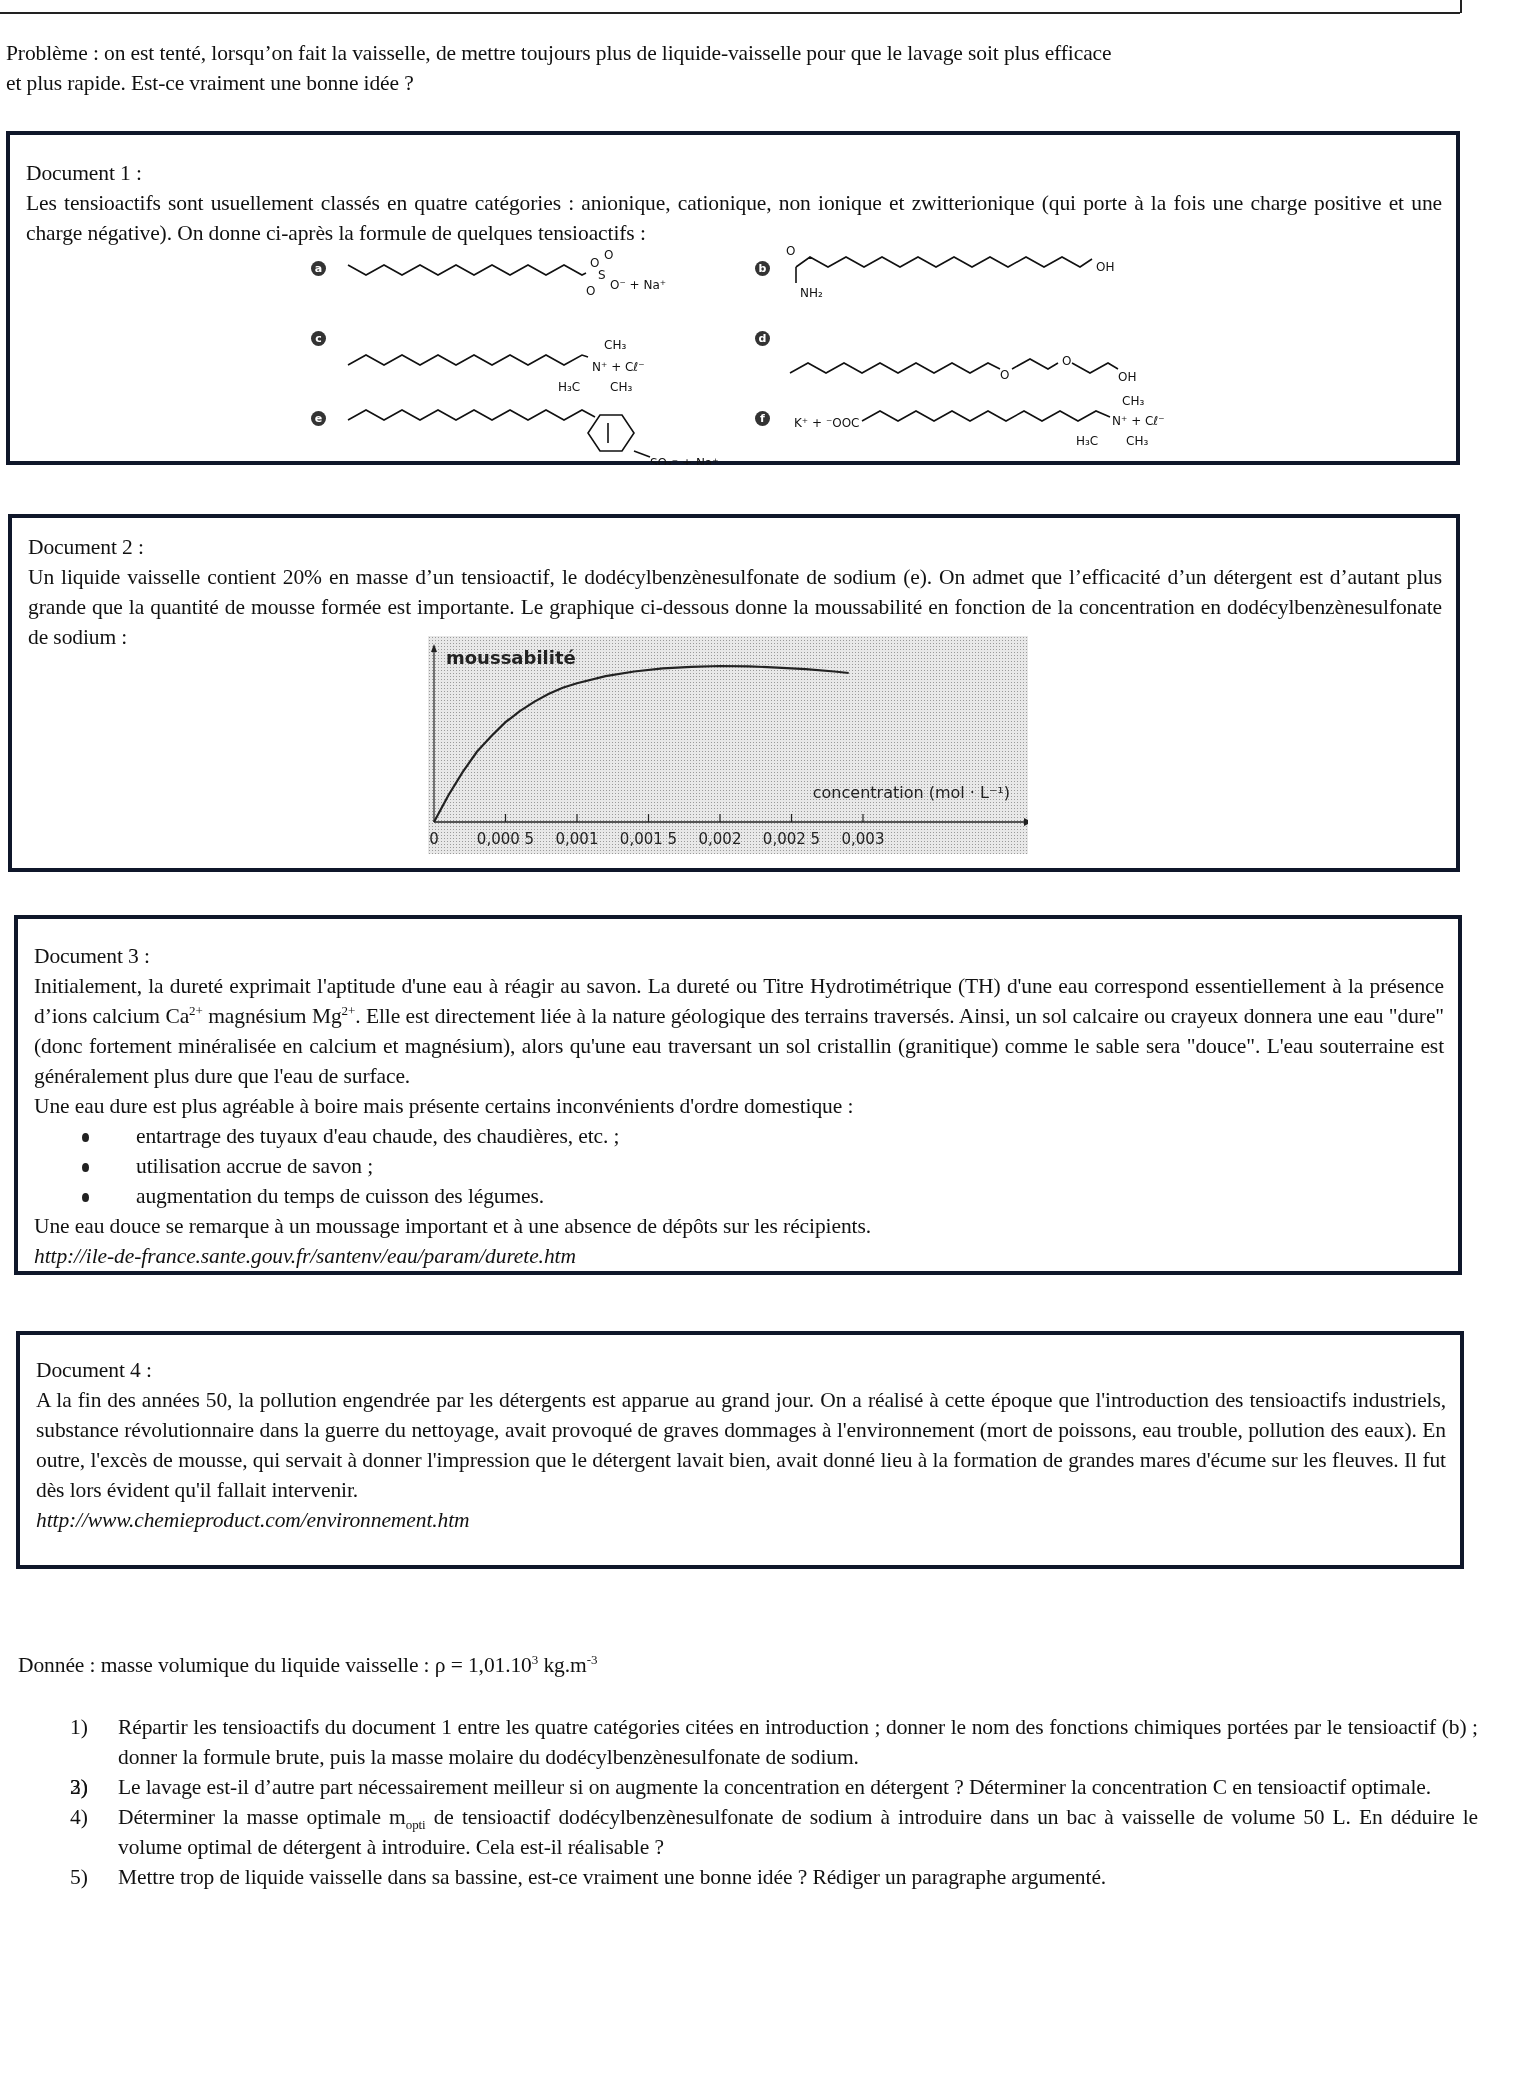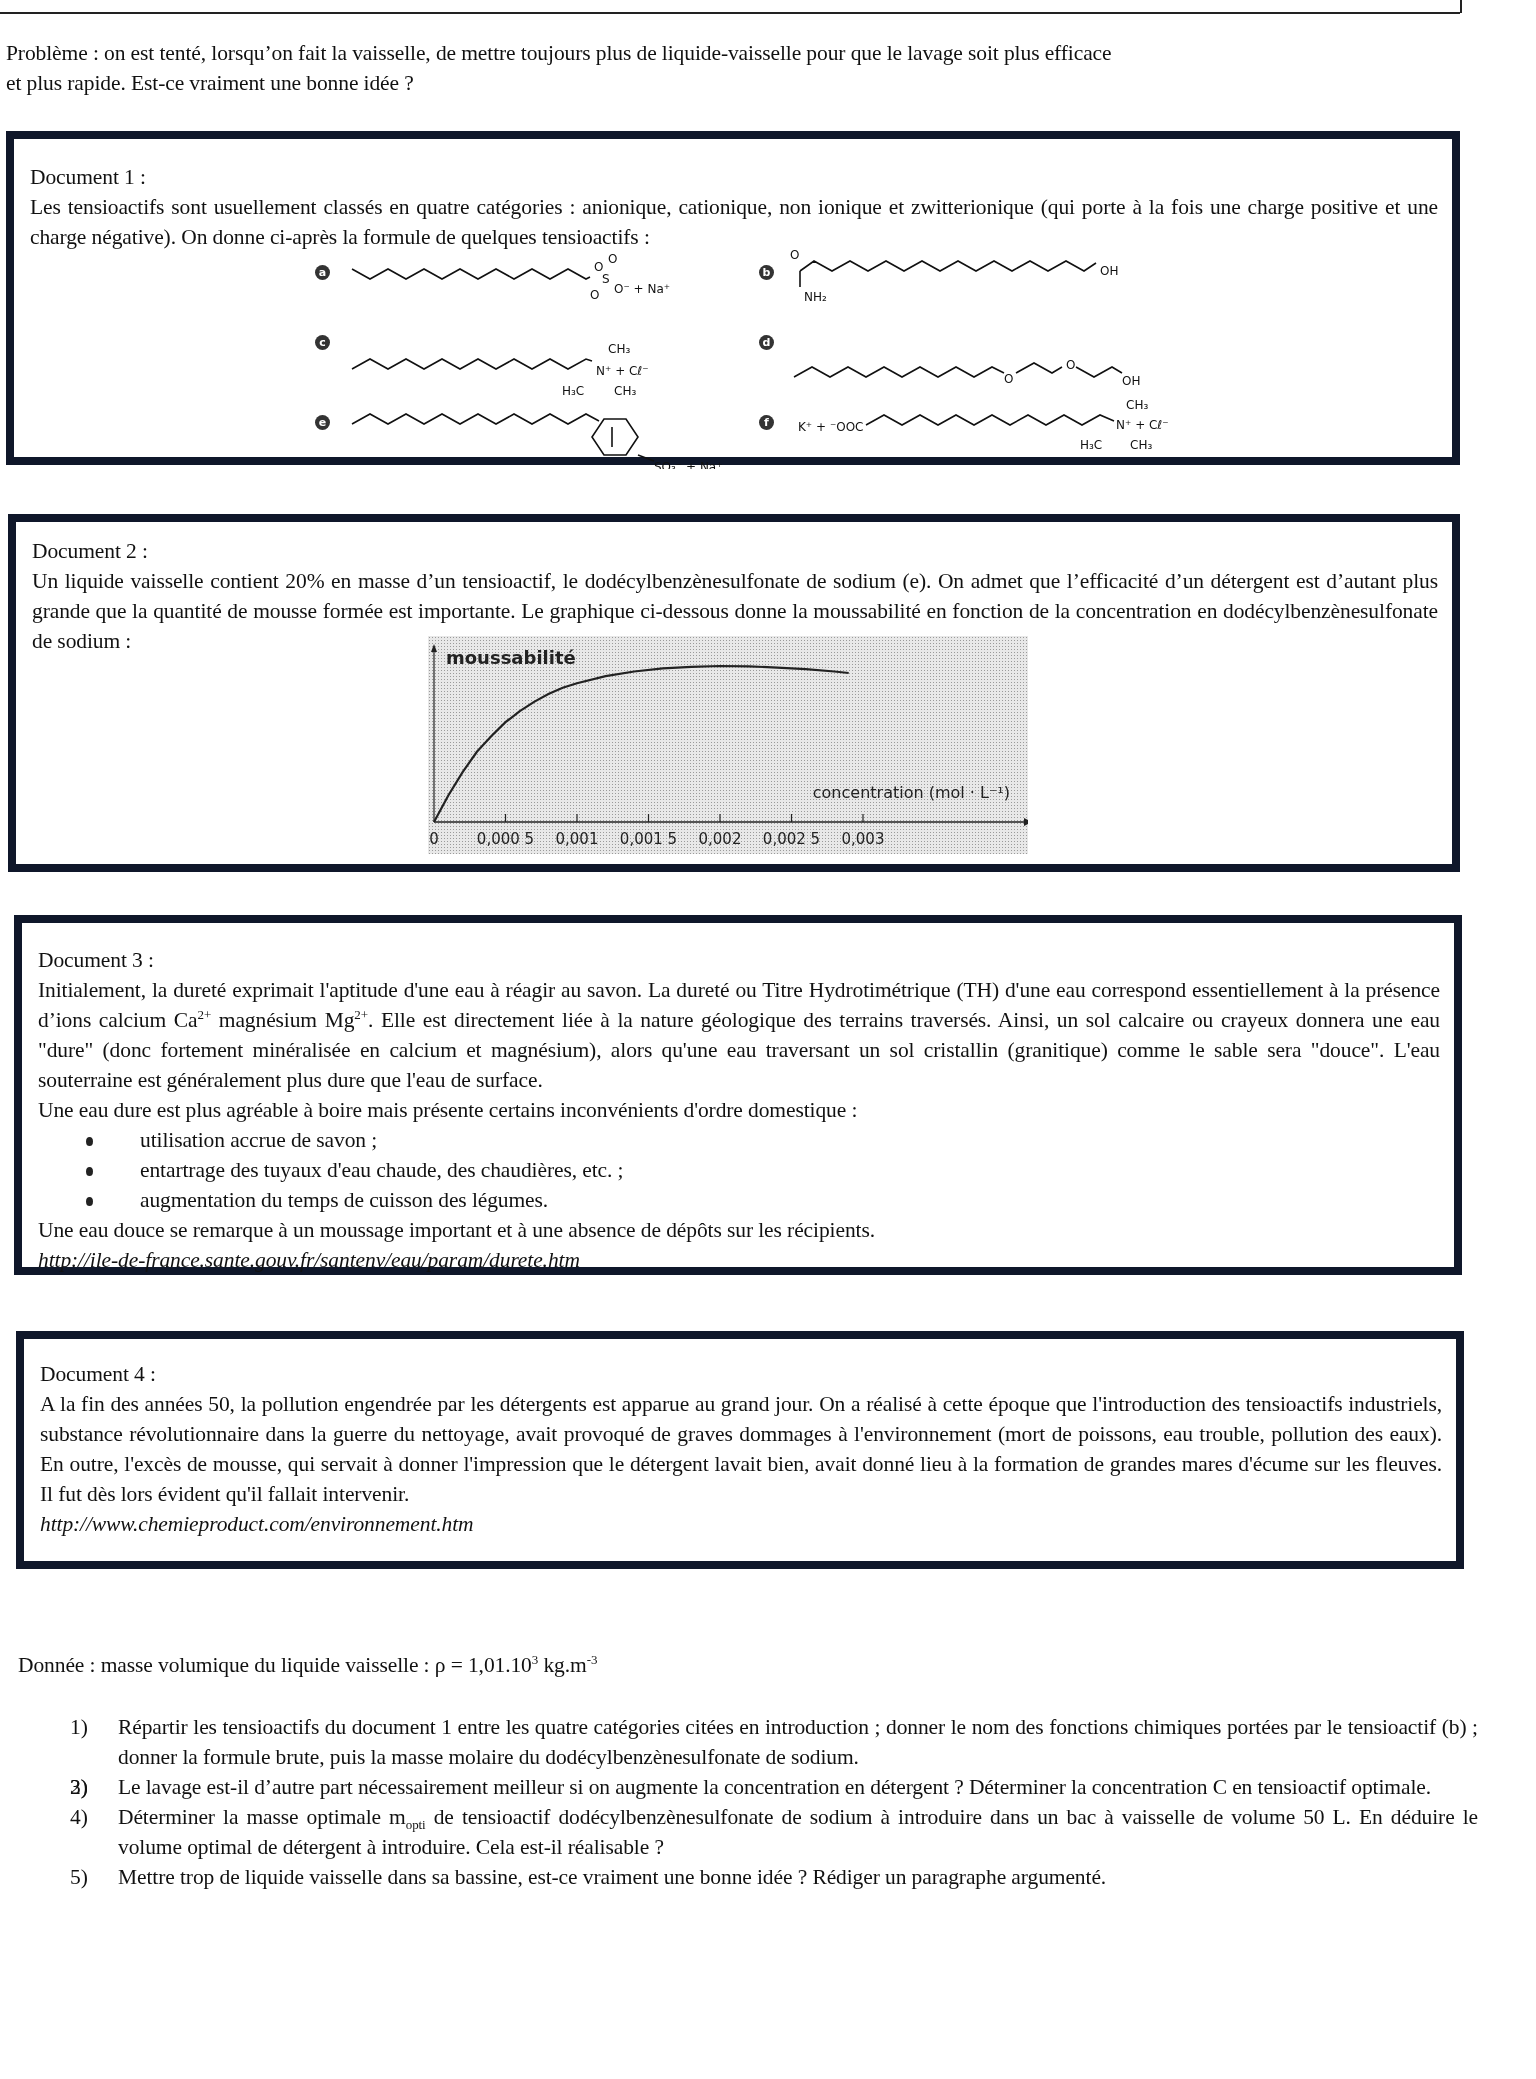--- a/index.html
+++ b/index.html
@@ -3,21 +3,21 @@
 <meta charset="utf-8">
 <style>
   html, body { margin:0; padding:0; background:#ffffff; }
   body { width:1536px; height:2079px; position:relative; overflow:hidden;
          font-family:"Liberation Serif","DejaVu Serif",serif; color:#111; }
   .abs { position:absolute; }
   .topline { left:0; top:12px; width:1460px; height:0; border-top:2px solid #222; }
   .topline-v { left:1460px; top:0; width:0; height:13px; border-left:2px solid #222; }
   .txt { font-size:21.5px; line-height:30px; letter-spacing:-0.1px; }
   .u { }
-  .box { position:absolute; border:8px solid #0f172a; box-sizing:border-box; }
+  .box { position:absolute; border:4px solid #0f172a; box-sizing:border-box; }
   .box .inner { position:absolute; left:16px; right:14px; }
   .just { text-align:justify; text-align-last:left; }
   .src { font-style:italic; text-align:left; }
   .mol { position:absolute; }
   .letter { position:absolute; width:15px; height:15px; border-radius:50%; background:#333; color:#fff;
             font-family:"DejaVu Sans",sans-serif; font-size:11px; font-weight:bold; line-height:15px; text-align:center; }
   .chem { font-family:"DejaVu Sans",sans-serif; font-size:12px; fill:#111; }
   .chart-bg { position:absolute; left:428px; top:636px; width:600px; height:218px;
     background-color:#e8e8e8;
     background-image: radial-gradient(#9a9a9a 0.7px, transparent 0.9px);
@@ -134,22 +134,22 @@
     </g>
   <path id="curve" fill="none" stroke="#222" stroke-width="2.2" d="M6.0,186.0 L20.3,159.5 L34.6,136.1 L48.9,115.8 L63.2,100.2 L77.5,86.2 L91.8,75.2 L106.1,65.9 L120.4,58.1 L134.7,51.8 L149.0,47.2 L177.6,40.1 L206.2,35.5 L234.8,32.3 L263.4,30.8 L292.0,30.0 L320.6,30.3 L349.2,31.6 L377.8,33.1 L406.4,35.5 L420.7,37.0"></path>
 </svg>
 
 <div class="box" style="left:14px; top:915px; width:1448px; height:360px;">
   <div class="inner txt just" style="top:22px;">
     <div class="u" style="display:inline-block;">Document 3 :</div>
     <div><span>Initialement, la dureté exprimait l'aptitude d'une eau à réagir au savon. La dureté ou Titre Hydrotimétrique (TH) d'une eau correspond essentiellement à la présence d’ions calcium Ca</span><sup>2+</sup><span> magnésium Mg</span><sup>2+</sup><span>. Elle est directement liée à la nature géologique des terrains traversés. Ainsi, un sol calcaire ou crayeux donnera une eau "dure" (donc fortement minéralisée en calcium et magnésium), alors qu'une eau traversant un sol cristallin (granitique) comme le sable sera "douce". L'eau souterraine est généralement plus dure que l'eau de surface.</span></div>
     <div>Une eau dure est plus agréable à boire mais présente certains inconvénients d'ordre domestique :</div>
     <ul class="bul">
+      <li><span class="dot"></span><span>entartrage des tuyaux d'eau chaude, des chaudières, etc. ;</span></li>
       <li><span class="dot"></span><span>utilisation accrue de savon ;</span></li>
-      <li><span class="dot"></span><span>entartrage des tuyaux d'eau chaude, des chaudières, etc. ;</span></li>
       <li><span class="dot"></span><span>augmentation du temps de cuisson des légumes.</span></li>
     </ul>
     <div>Une eau douce se remarque à un moussage important et à une absence de dépôts sur les récipients.</div>
     <div class="src">http://ile-de-france.sante.gouv.fr/santenv/eau/param/durete.htm</div>
   </div>
 </div>
 
 <div class="box" style="left:16px; top:1331px; width:1448px; height:238px;padding-left:8px;">
   <div class="inner txt just" style="top:20px;">
     <div class="u" style="display:inline-block;">Document 4 :</div>

